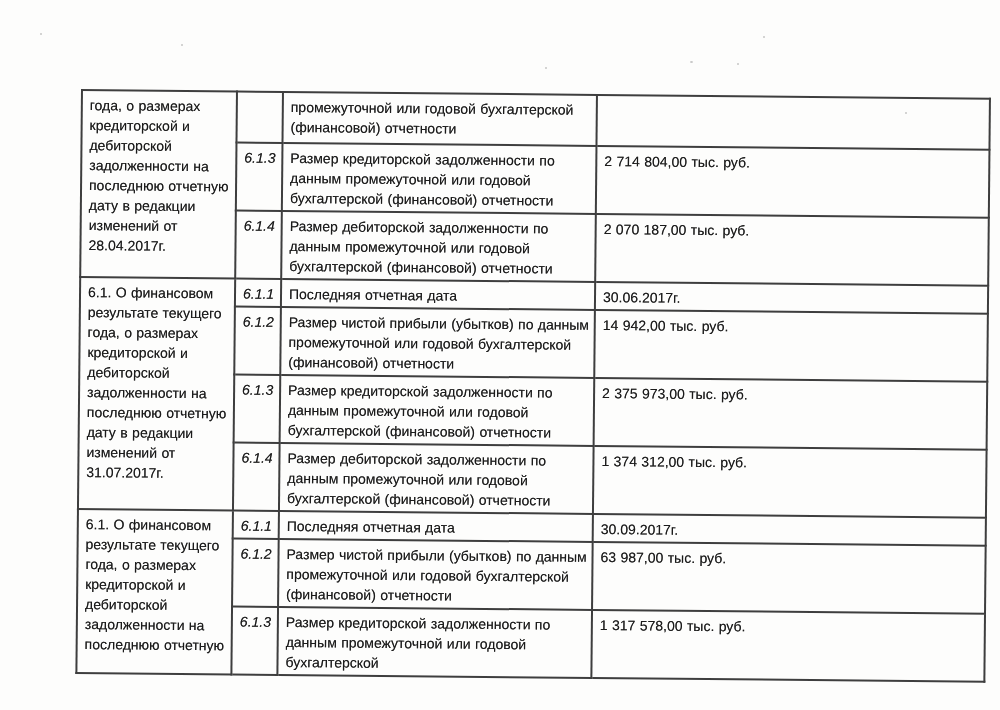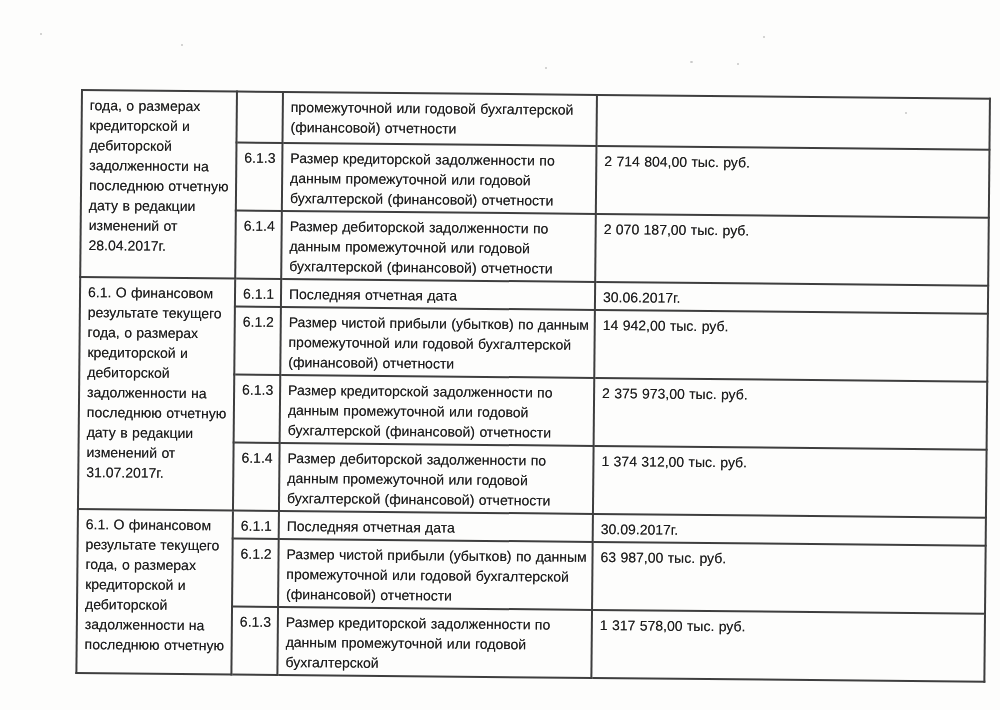--- a/index.html
+++ b/index.html
@@ -33,21 +33,21 @@
     border: 2px solid #3e3e3e;
     vertical-align: top;
     padding: 4px 4px 2px 7px;
     font-size: 14px;
     line-height: 20px;
     overflow: hidden;
     text-shadow: 0 0 0.6px rgba(20,20,20,0.65);
     word-spacing: 0.5px;
   }
   td.col-topic { width: 155px; }
-  td.col-num   { width: 46px; }
+  td.col-num   { width: 46px; font-style: italic; }
   td.col-desc  { width: 314px; }
   td.col-val   { width: 393px; }
 
   tr.h53 { height: 51px; }
   tr.h64 { height: 62px; }
   tr.h29 { height: 27px; }
   tr.h66 { height: 64px; }
   tr.h30 { height: 28px; }
   tr.h63 { height: 61px; }
   tr.h45 { height: 43px; }

